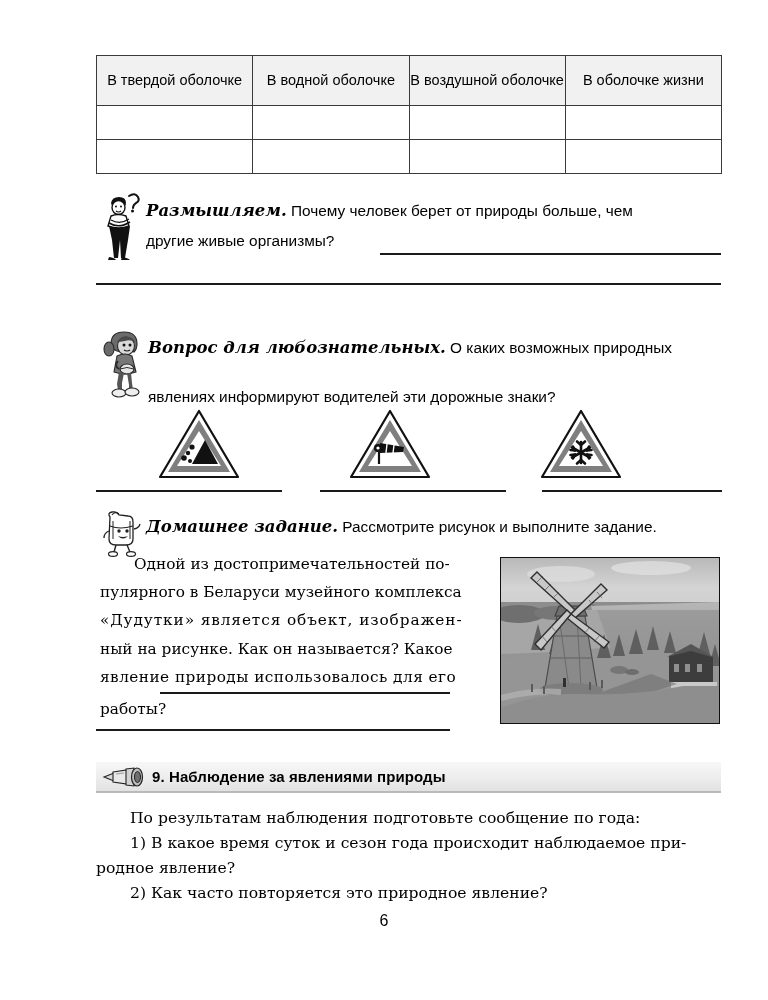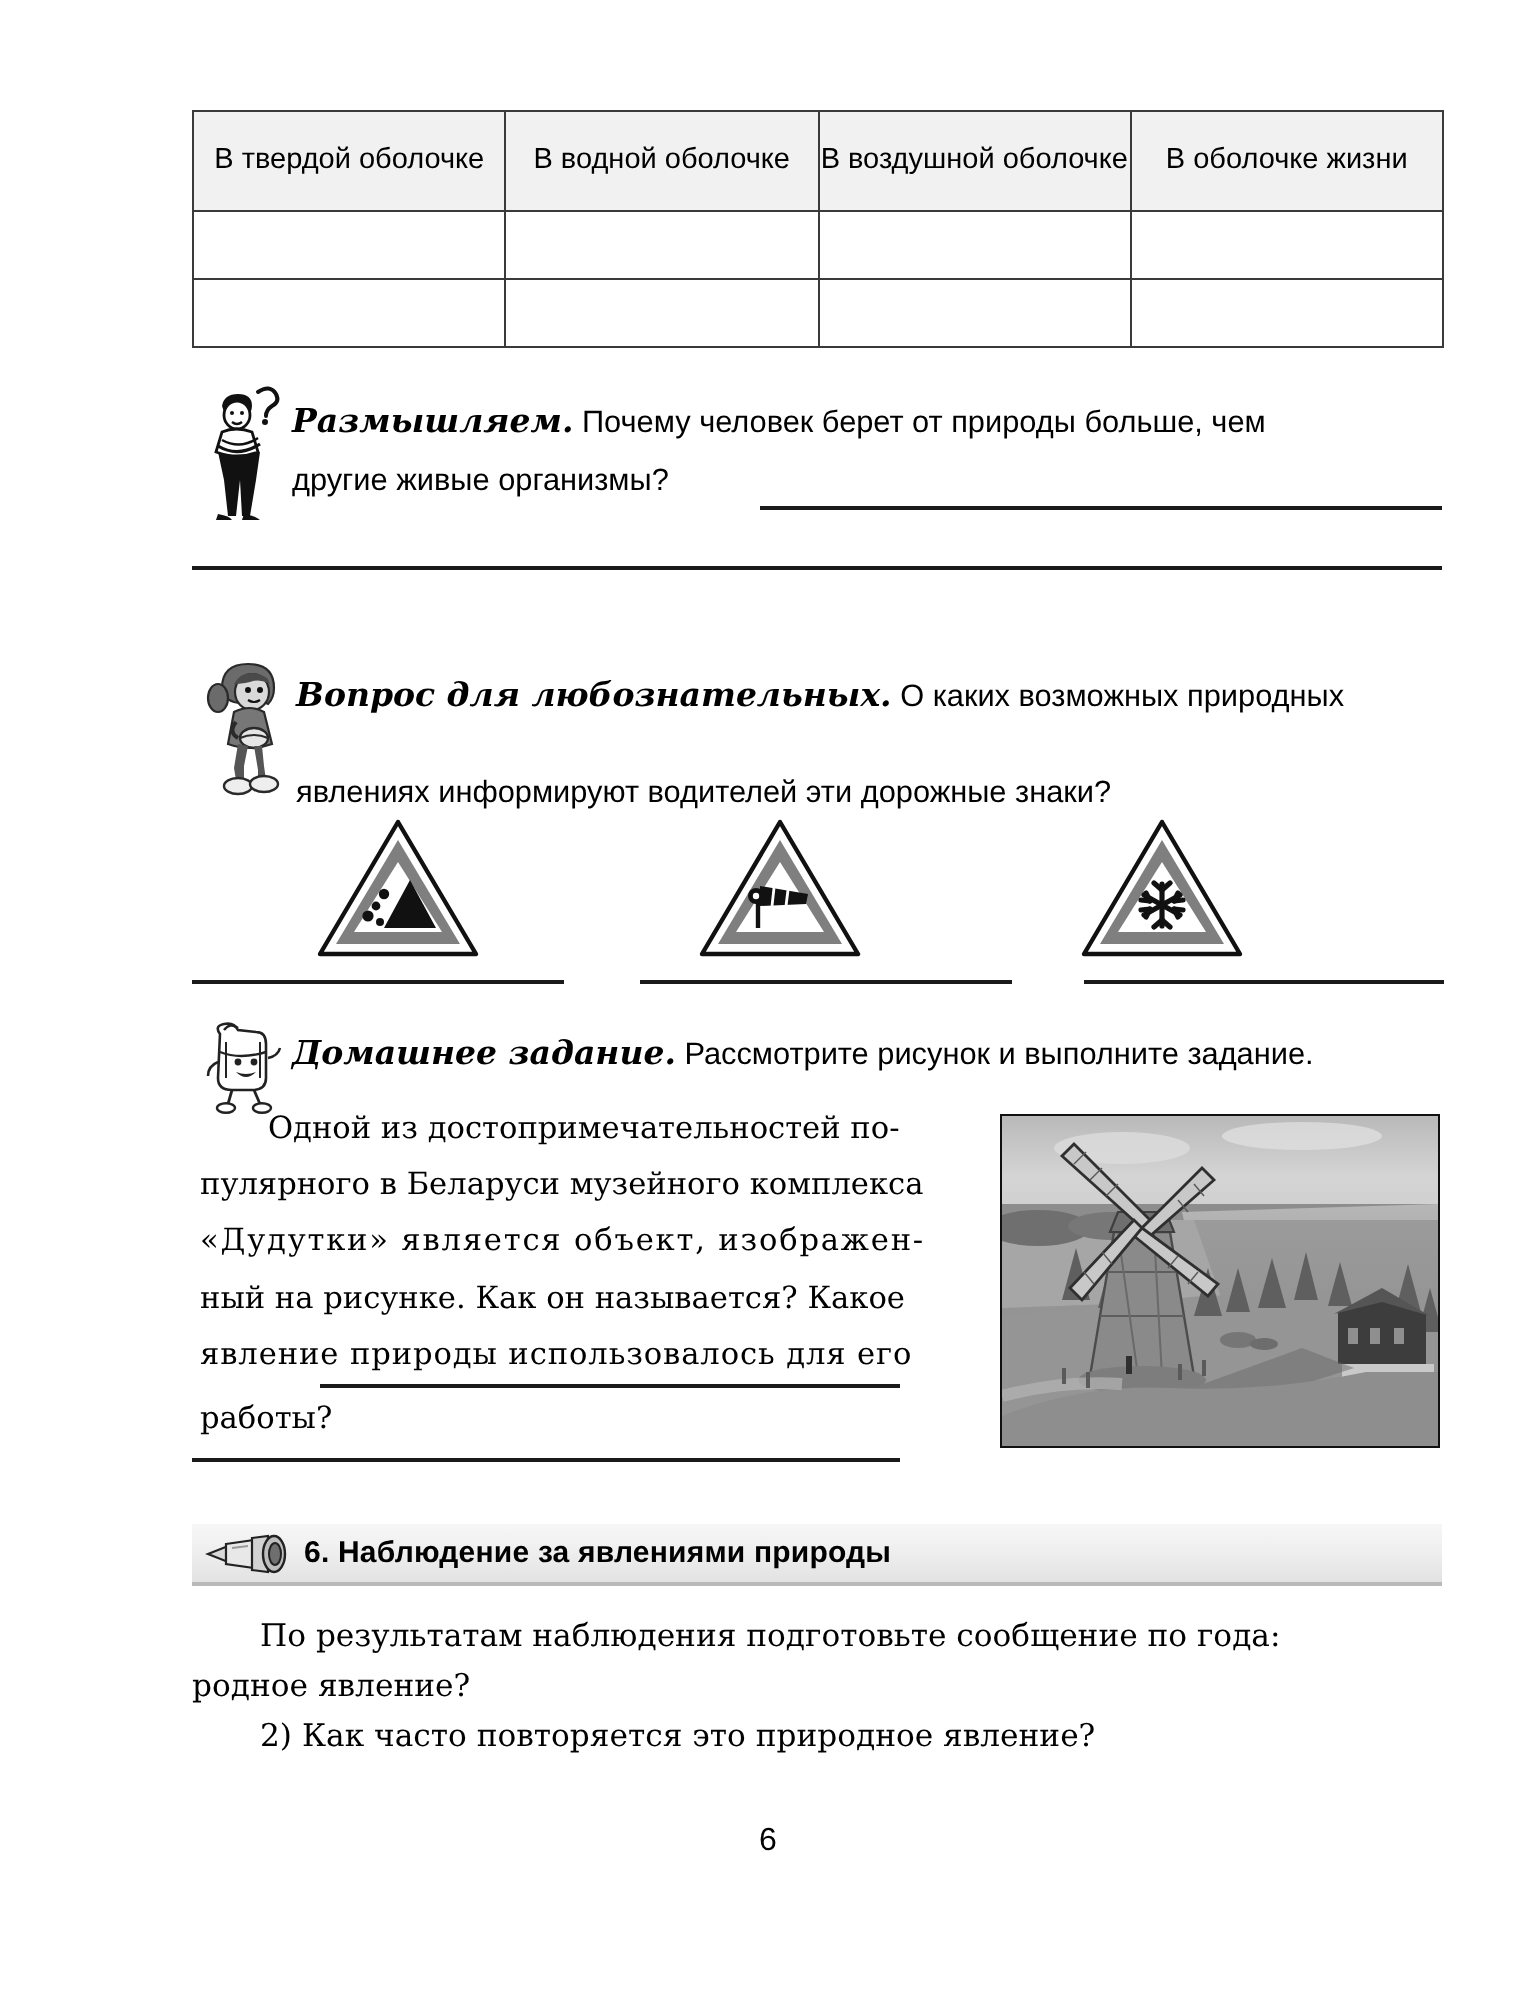--- a/index.html
+++ b/index.html
@@ -454,24 +454,25 @@
     <span style="display:inline-block;width:46px;height:22px;margin-left:4px;">
       <svg width="46" height="22" viewBox="0 0 46 22">
         <path d="M4,11 L14,7 L14,15 Z" fill="#d8d8d8" stroke="#222" stroke-width="1.1"></path>
         <path d="M13,6 L27,4 L27,18 L13,16 Z" fill="#e8e8e8" stroke="#222" stroke-width="1.1"></path>
         <path d="M26,3 L34,2 L34,20 L26,19 Z" fill="#d2d2d2" stroke="#222" stroke-width="1.1"></path>
         <ellipse cx="37" cy="11" rx="5.5" ry="9" fill="#bdbdbd" stroke="#222" stroke-width="1.2"></ellipse>
         <ellipse cx="37.5" cy="11" rx="3" ry="5.5" fill="#6f6f6f" stroke="#222" stroke-width="1"></ellipse>
         <path d="M16,8 L24,7" stroke="#9a9a9a" stroke-width="1"></path>
       </svg>
     </span>
-    <span class="sec-header-title">6. Наблюдение за явлениями природы</span>
+    <span class="sec-header-title">9. Наблюдение за явлениями природы</span>
   </div>
 
   <div class="body-serif">
     <p class="ind">По результатам наблюдения подготовьте сообщение по года:</p>
+    <p class="ind nowrap">1) В какое время суток и сезон года происходит наблюдаемое при-</p>
     <p>родное явление?</p>
     <p class="ind">2) Как часто повторяется это природное явление?</p>
   </div>
 
   <div class="page-no">6</div>
 
 </div>
 
 </body></html>

